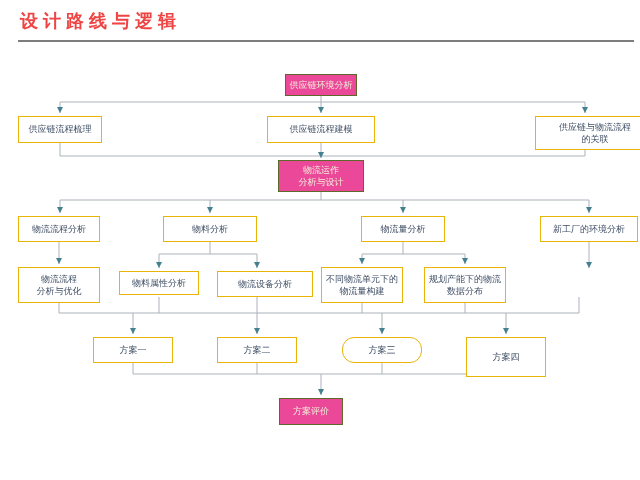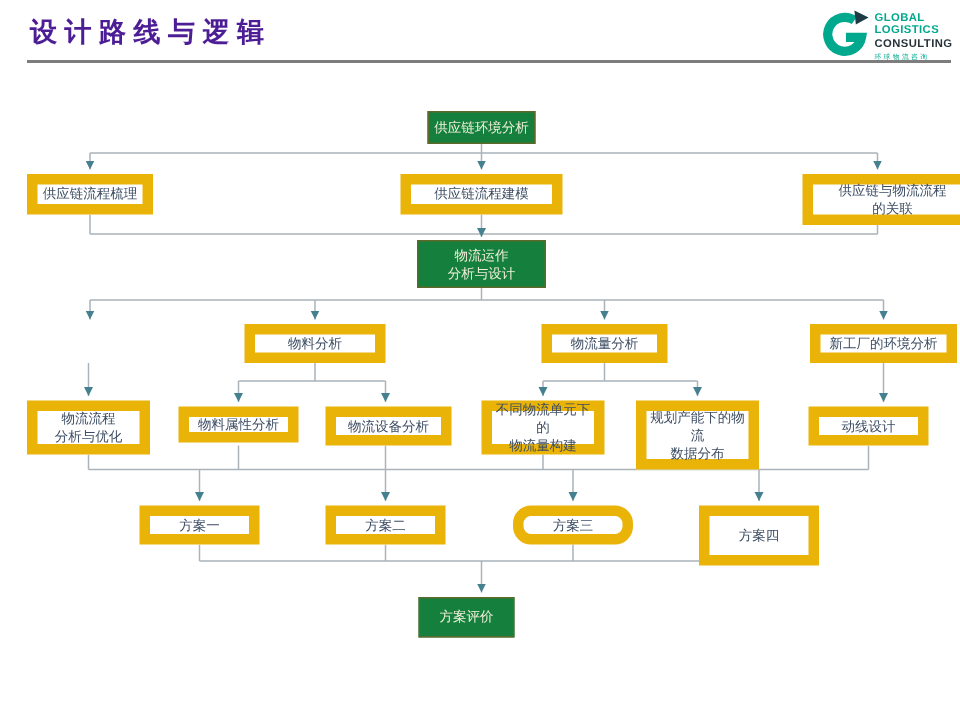--- a/index.html
+++ b/index.html
@@ -2,62 +2,50 @@
 <html><head>
 <meta charset="utf-8">
 <style>
   html,body{margin:0;padding:0;}
   body{width:640px;height:480px;background:#ffffff;position:relative;overflow:hidden;
        font-family:"Liberation Sans",sans-serif;}
   .stage{position:absolute;inset:0;width:640px;height:480px;}
 
   
   .page-title{position:absolute;left:20px;top:9px;font-family:"Liberation Serif",serif;
-      font-size:18px;font-weight:600;letter-spacing:5px;color:#4c1d95;}
+      font-size:18px;font-weight:600;letter-spacing:5px;color:#ef4444;}
   .header-divider{position:absolute;left:18px;top:40px;width:616px;height:2px;background:#7d7d7d;}
 
   .logo{position:absolute;right:5px;top:5px;display:flex;align-items:flex-start;gap:3px;}
   .logo-words{display:flex;flex-direction:column;line-height:1.12;padding-top:3px;}
   .logo-words .w{font-size:7.5px;font-weight:bold;letter-spacing:.3px;color:#00a98e;}
   .logo-words .w.dark{color:#26323a;}
   .logo-words .tagline{font-size:4.5px;letter-spacing:1.6px;color:#00a98e;margin-top:1.5px;}
 
   
   .node{position:absolute;box-sizing:border-box;display:flex;align-items:center;justify-content:center;
       text-align:center;font-family:"Liberation Serif",serif;font-size:9px;line-height:1.35;
-      white-space:pre-line;color:#3d4d63;background:#ffffff;border:7px solid #eab308;}
-  .node.olive{background:#15803d;border:1px solid #5c692b;color:#f2efda;text-align:center;}
+      white-space:pre-line;color:#3d4d63;background:#ffffff;border:1px solid #eab308;}
+  .node.olive{background:#ec4899;border:1px solid #5c692b;color:#f2efda;text-align:center;}
 
   .connectors{position:absolute;left:0;top:0;}
 
   
   .watermark{position:absolute;left:450px;top:438px;display:flex;align-items:center;gap:6px;}
   .watermark-text{font-size:17px;color:#cdd1d6;letter-spacing:.5px;
       text-shadow:0 1px 0 #ffffff;}
 </style>
 </head>
 <body>
 
 <div class="stage">
 
   <div class="page-title">设计路线与逻辑</div>
   <div class="header-divider"></div>
 
-  <div class="logo">
-    <svg width="34" height="36" viewBox="0 0 36 38">
-      <path d="M 25,9 A 12,12 0 1 0 30,21 L 19,21" fill="none" stroke="#00a98e" stroke-width="6.5"></path>
-      <polygon points="25,2 35,7 26,12" fill="#1c3b46"></polygon>
-    </svg>
-    <div class="logo-words">
-      <span class="w">GLOBAL</span>
-      <span class="w">LOGISTICS</span>
-      <span class="w dark">CONSULTING</span>
-      <span class="tagline">环球物流咨询</span>
-    </div>
-  </div>
 
   <svg class="connectors" width="640" height="480" viewBox="0 0 640 480">
     <defs>
       <marker id="arw" markerWidth="7" markerHeight="7" refX="6" refY="3" orient="auto" markerUnits="userSpaceOnUse">
         <path d="M0,0 L6,3 L0,6 Z" fill="#44808f"></path>
       </marker>
     </defs>
     <g stroke="#aab3ba" stroke-width="1" fill="none">
 
       <path d="M321,96 V102"></path>
@@ -114,33 +102,33 @@
   <div class="node olive" style="left:285px;top:74px;width:72px;height:22px;">供应链环境分析</div>
 
   <div class="node" style="left:18px;top:116px;width:84px;height:27px;">供应链流程梳理</div>
   <div class="node" style="left:267px;top:116px;width:108px;height:27px;">供应链流程建模</div>
   <div class="node" style="left:535px;top:116px;width:120px;height:34px;font-family:Liberation Serif, serif;">供应链与物流流程
 的关联</div>
 
   <div class="node olive" style="left:278px;top:160px;width:86px;height:32px;">物流运作
 分析与设计</div>
 
+  <div class="node" style="left:18px;top:216px;width:82px;height:26px;">物流流程分析</div>
   <div class="node" style="left:163px;top:216px;width:94px;height:26px;">物料分析</div>
   <div class="node" style="left:361px;top:216px;width:84px;height:26px;">物流量分析</div>
   <div class="node" style="left:540px;top:216px;width:98px;height:26px;">新工厂的环境分析</div>
 
   <div class="node" style="left:18px;top:267px;width:82px;height:36px;">物流流程
 分析与优化</div>
   <div class="node" style="left:119px;top:271px;width:80px;height:24px;">物料属性分析</div>
-  <div class="node" style="left:217px;top:271px;width:84px;height:26px;">物流设备分析</div>
+  <div class="node" style="left:217px;top:271px;width:96px;height:26px;">物流设备分析</div>
   <div class="node" style="left:321px;top:267px;width:82px;height:36px;">不同物流单元下的
 物流量构建</div>
-  <div class="node" style="left:424px;top:267px;width:82px;height:46px;">规划产能下的物流
+  <div class="node" style="left:424px;top:267px;width:82px;height:36px;">规划产能下的物流
 数据分布</div>
-  <div class="node" style="left:539px;top:271px;width:80px;height:26px;">动线设计</div>
 
   <div class="node" style="left:93px;top:337px;width:80px;height:26px;">方案一</div>
   <div class="node" style="left:217px;top:337px;width:80px;height:26px;">方案二</div>
   <div class="node" style="left:342px;top:337px;width:80px;height:26px;border-radius:12px;">方案三</div>
   <div class="node" style="left:466px;top:337px;width:80px;height:40px;">方案四</div>
 
   <div class="node olive" style="left:279px;top:398px;width:64px;height:27px;">方案评价</div>
 
 
 </div>

